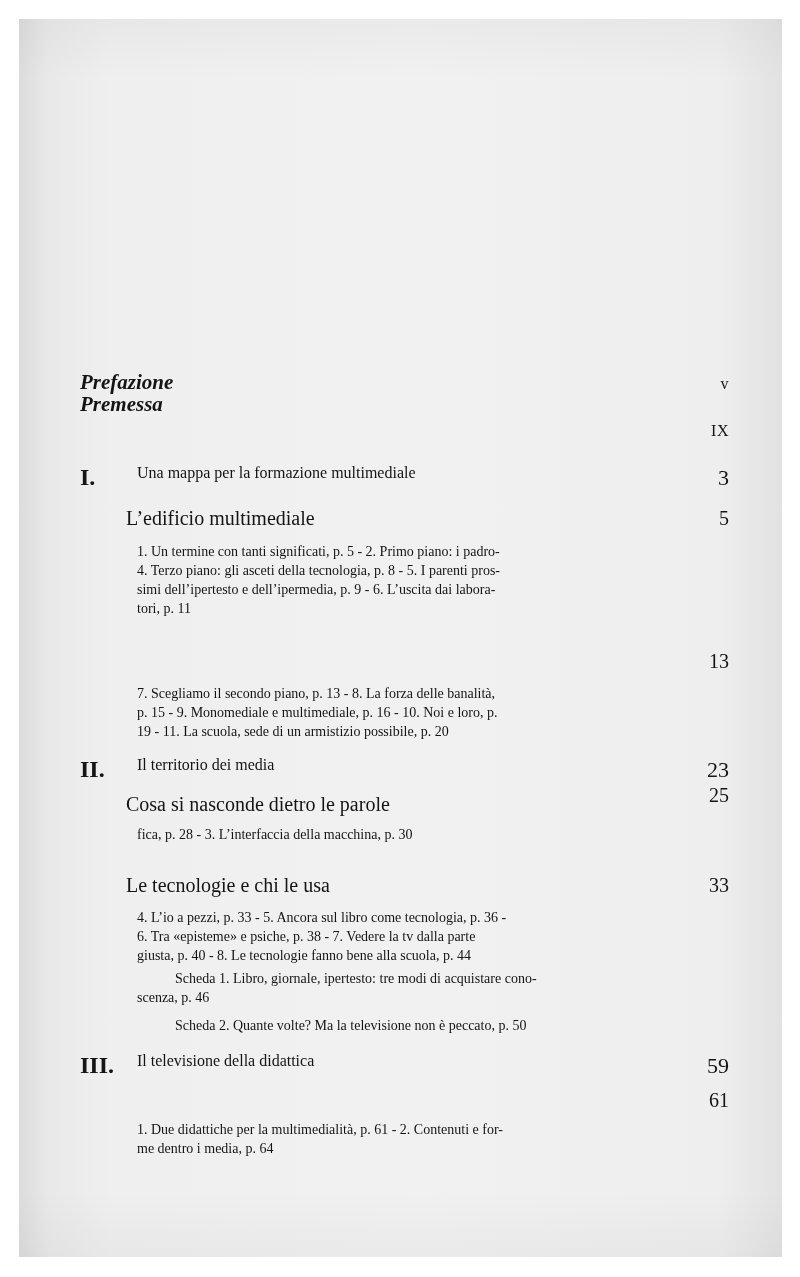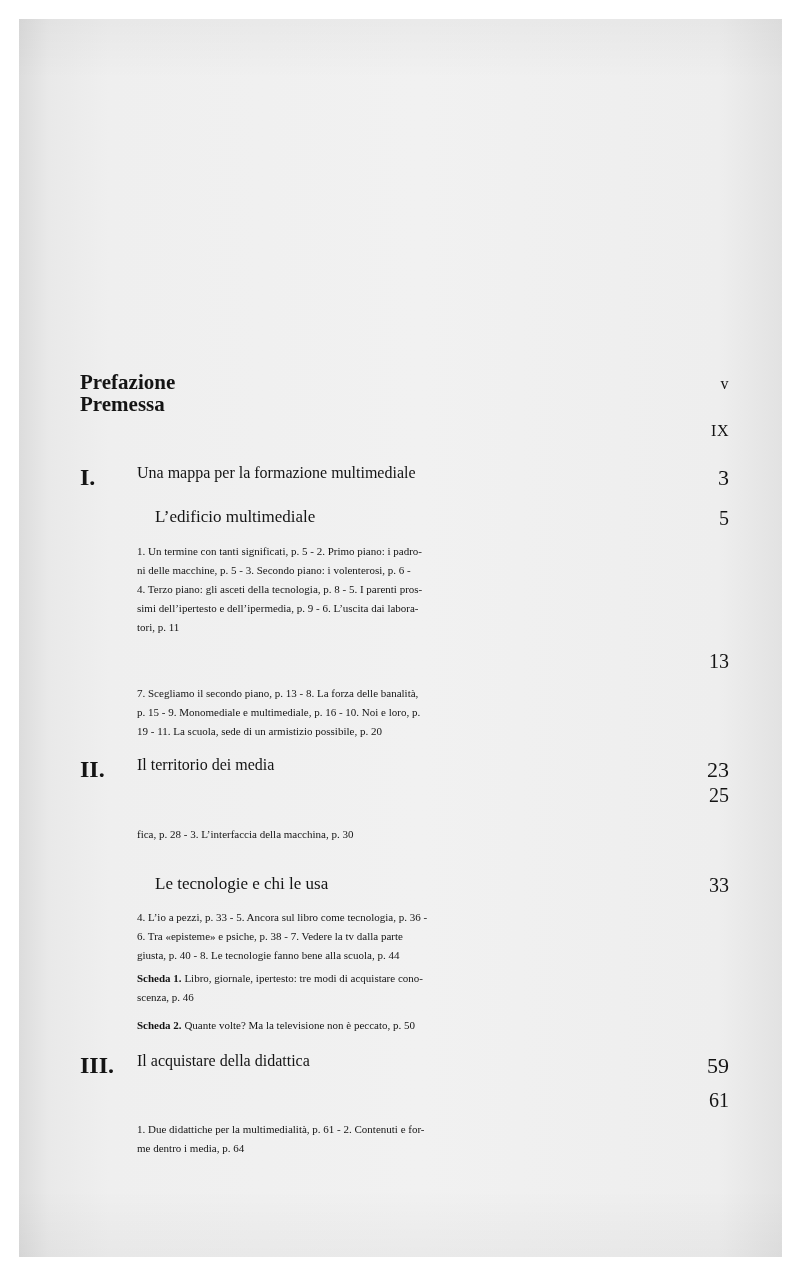--- a/index.html
+++ b/index.html
@@ -18,34 +18,34 @@
       background: linear-gradient(90deg, #dcdcdc 0px, #e9e9e9 30px, #efefef 90px, #f1f1f1 400px, #eeeeee 700px, #e2e2e2 763px);
     }
     .page::after {
       content: "";
       position: absolute; inset: 0;
       background: linear-gradient(180deg, rgba(0,0,0,0.03) 0px, rgba(0,0,0,0) 60px, rgba(0,0,0,0) 1170px, rgba(0,0,0,0.03) 1238px);
       pointer-events: none;
     }
     .toc { position: absolute; left: 0; top: 0; width: 800px; height: 1277px; }
     .abs { position: absolute; white-space: nowrap; }
-    .front-title { font-weight: bold; font-size: 21px; left: 80px; }
+    .front-title { font-weight: bold; font-size: 21px; left: 80px; font-style: italic; }
     .front-page { font-size: 16px; right: 71px; letter-spacing: 0.5px; }
     .roman { font-weight: bold; font-size: 24px; left: 80px; }
     .ch-title { font-size: 16px; left: 137px; }
     .ch-page { font-size: 22px; right: 71px; }
-    .sec-title { font-size: 17px; left: 155px; }
+    .sec-title { font-size: 20px; left: 126px; }
     .sec-page { font-size: 20px; right: 71px; }
     .sub {
       position: absolute; left: 137px; width: 536px;
-      font-size: 11px; line-height: 19px;
+      font-size: 14px; line-height: 19px;
       text-align: justify; text-align-last: left;
       white-space: normal;
     }
-    .sub b { font-weight: bold; }
+    .sub b { font-weight: normal; margin-left: 38px; }
   </style>
 </head>
 <body>
 
 <div class="page"></div>
 
 <div class="toc">
 
   <div class="abs front-title" style="top:370px">Prefazione</div>
   <div class="abs front-page" style="top:375px">v</div>
@@ -55,38 +55,38 @@
 
   <div class="abs roman" style="top:464px">I.</div>
   <div class="abs ch-title" style="top:464px">Una mappa per la formazione multimediale</div>
   <div class="abs ch-page" style="top:465px">3</div>
 
   <div class="abs sec-title" style="top:507px">L’edificio multimediale</div>
   <div class="abs sec-page" style="top:507px">5</div>
 
   <div class="sub" style="top:542px">
     <div>1. Un termine con tanti significati, p. 5 - 2. Primo piano: i padro-</div>
-    <div>ni delle macchine, p. 5 - 3. Secondo piano: i volenterosi, p. 6 -</div>
     <div>4. Terzo piano: gli asceti della tecnologia, p. 8 - 5. I parenti pros-</div>
     <div>simi dell’ipertesto e dell’ipermedia, p. 9 - 6. L’uscita dai labora-</div>
     <div>tori, p. 11</div>
   </div>
 
   <div class="abs sec-page" style="top:650px">13</div>
 
   <div class="sub" style="top:684px">
     <div>7. Scegliamo il secondo piano, p. 13 - 8. La forza delle banalità,</div>
     <div>p. 15 - 9. Monomediale e multimediale, p. 16 - 10. Noi e loro, p.</div>
     <div>19 - 11. La scuola, sede di un armistizio possibile, p. 20</div>
   </div>
 
   <div class="abs roman" style="top:756px">II.</div>
   <div class="abs ch-title" style="top:756px">Il territorio dei media</div>
   <div class="abs ch-page" style="top:757px">23</div>
 
+  <div class="abs sec-title" style="top:793px">Cosa si nasconde dietro le parole</div>
   <div class="abs sec-page" style="top:784px">25</div>
 
   <div class="sub" style="top:825px">
     <div>fica, p. 28 - 3. L’interfaccia della macchina, p. 30</div>
   </div>
 
   <div class="abs sec-title" style="top:874px">Le tecnologie e chi le usa</div>
   <div class="abs sec-page" style="top:874px">33</div>
 
   <div class="sub" style="top:908px">
@@ -98,21 +98,21 @@
   <div class="sub" style="top:969px">
     <div><b>Scheda 1.</b> <span>Libro, giornale, ipertesto: tre modi di acquistare cono-</span></div>
     <div>scenza, p. 46</div>
   </div>
 
   <div class="sub" style="top:1016px">
     <div><b>Scheda 2.</b> <span>Quante volte? Ma la televisione non è peccato, p. 50</span></div>
   </div>
 
   <div class="abs roman" style="top:1052px">III.</div>
-  <div class="abs ch-title" style="top:1052px">Il acquistare della didattica</div>
+  <div class="abs ch-title" style="top:1052px">Il televisione della didattica</div>
   <div class="abs ch-page" style="top:1053px">59</div>
 
   <div class="abs sec-page" style="top:1089px">61</div>
 
   <div class="sub" style="top:1120px">
     <div>1. Due didattiche per la multimedialità, p. 61 - 2. Contenuti e for-</div>
     <div>me dentro i media, p. 64</div>
   </div>
 
 </div>

